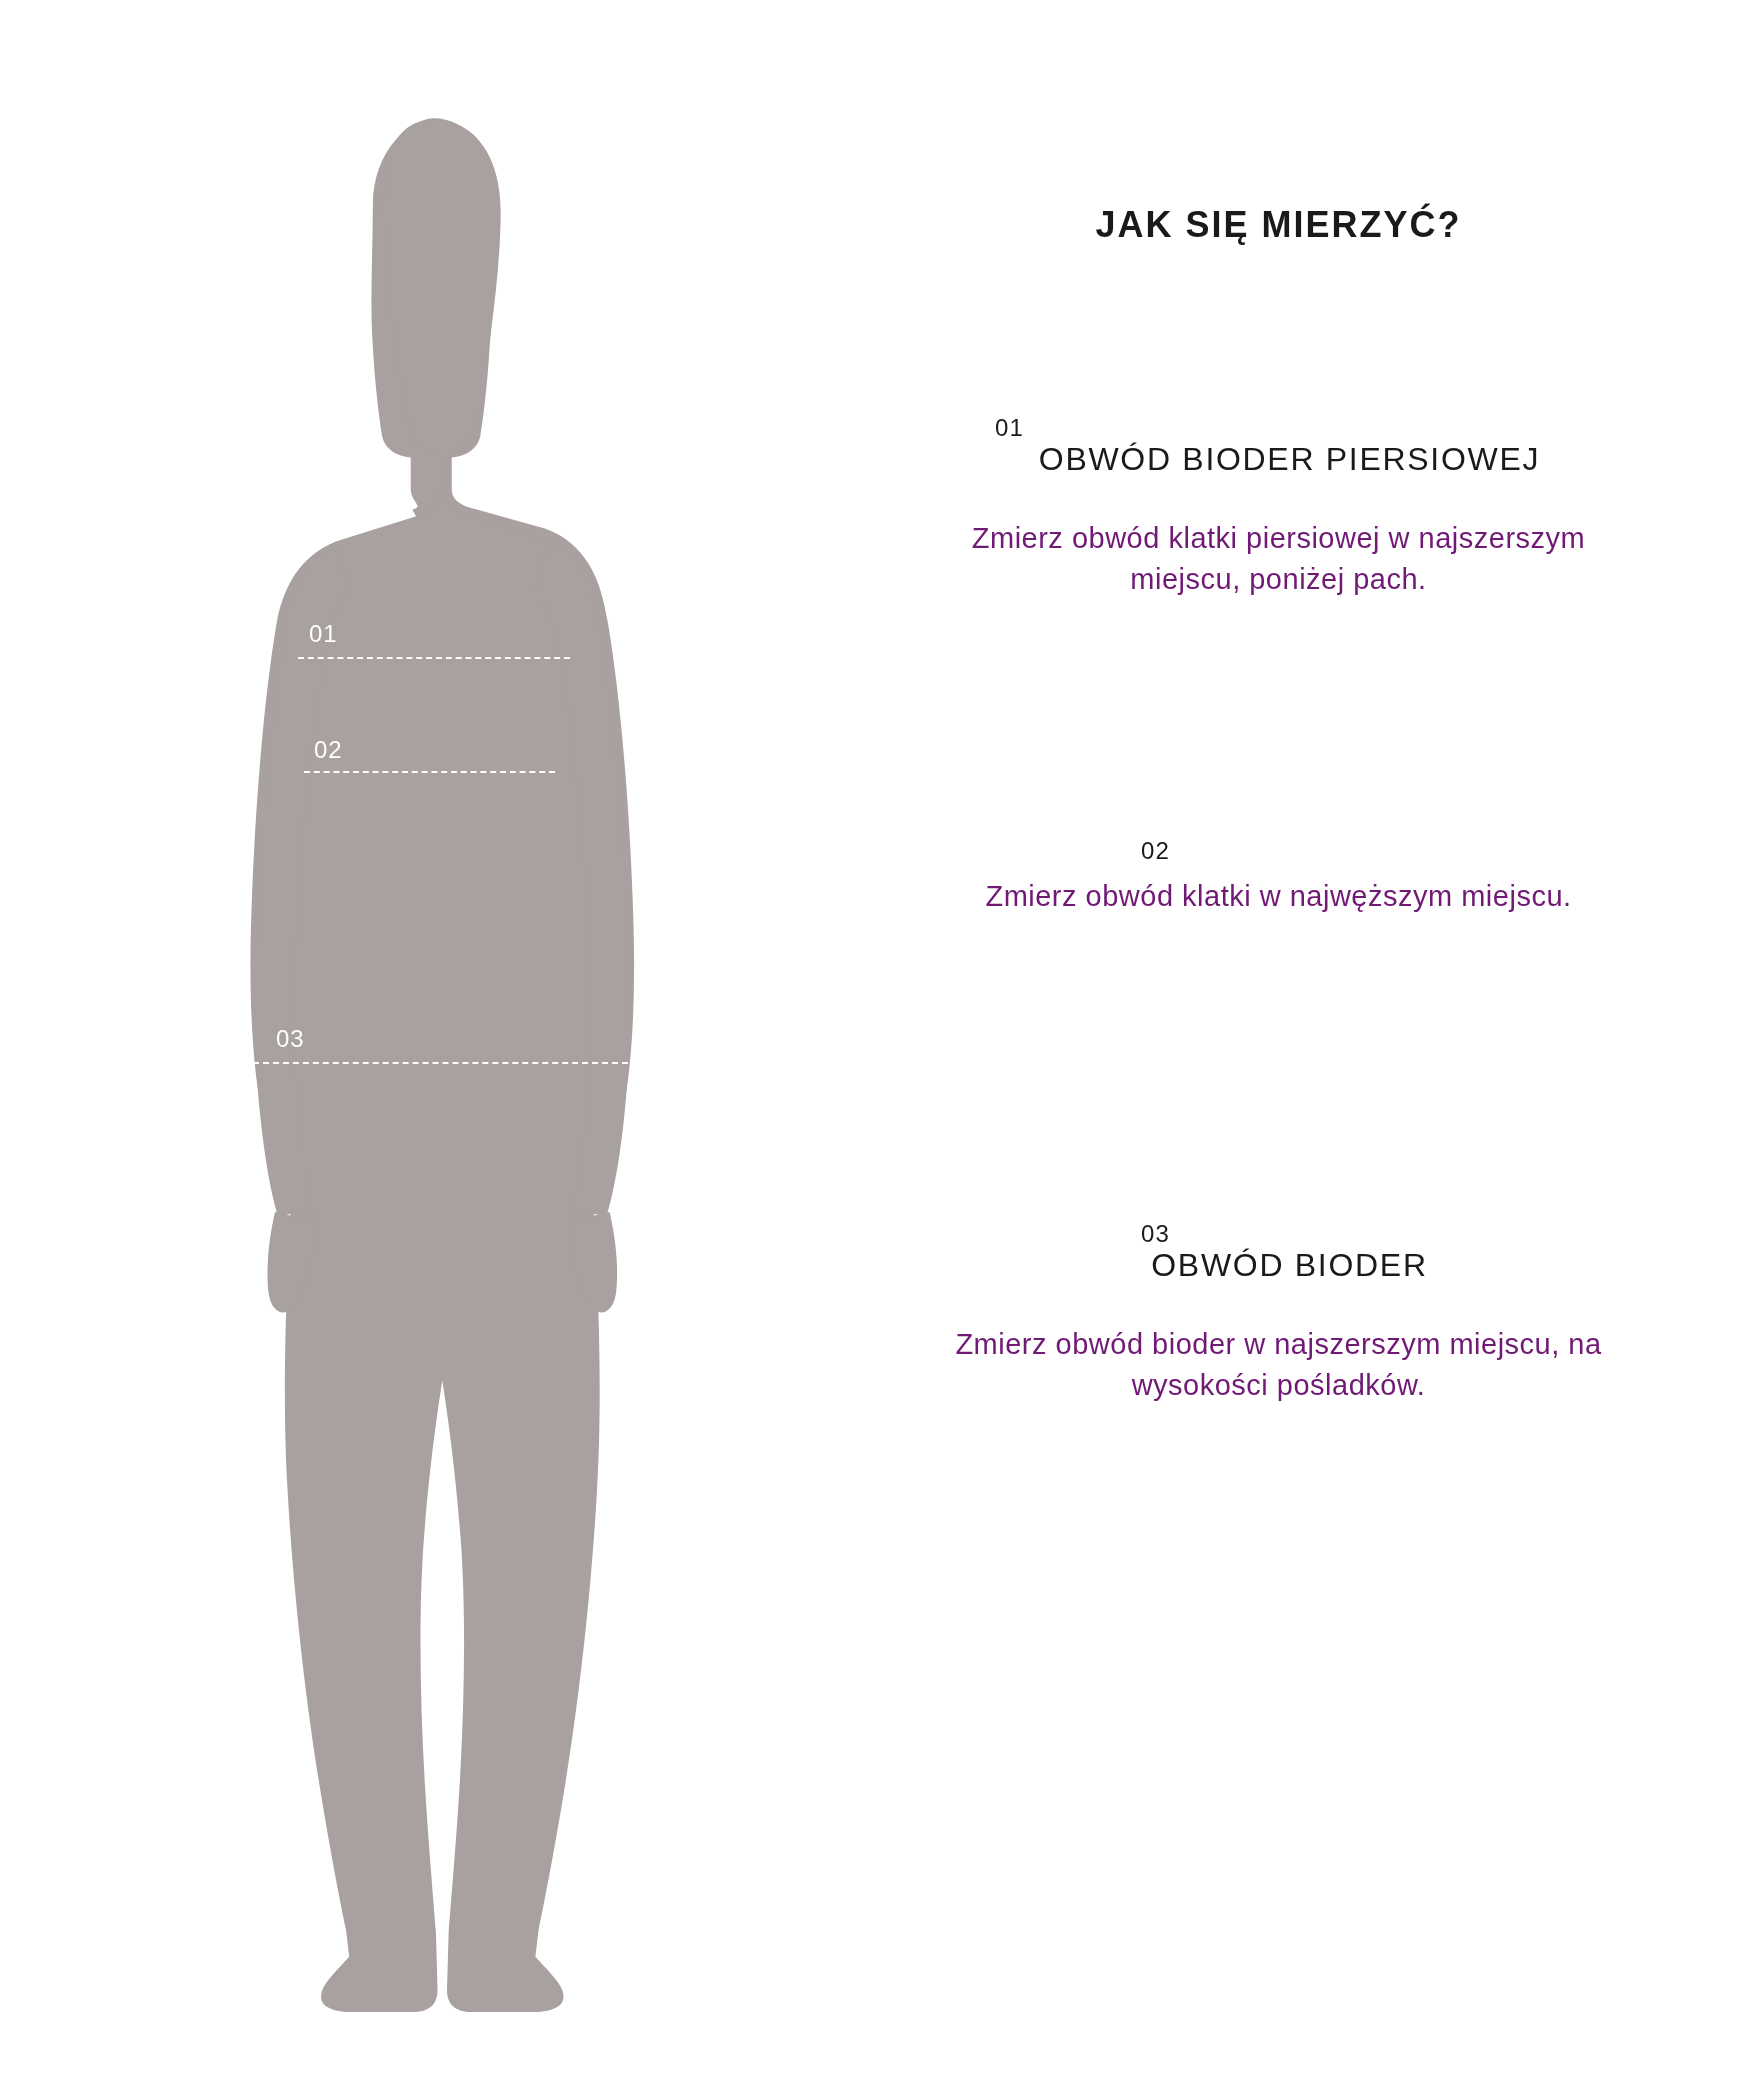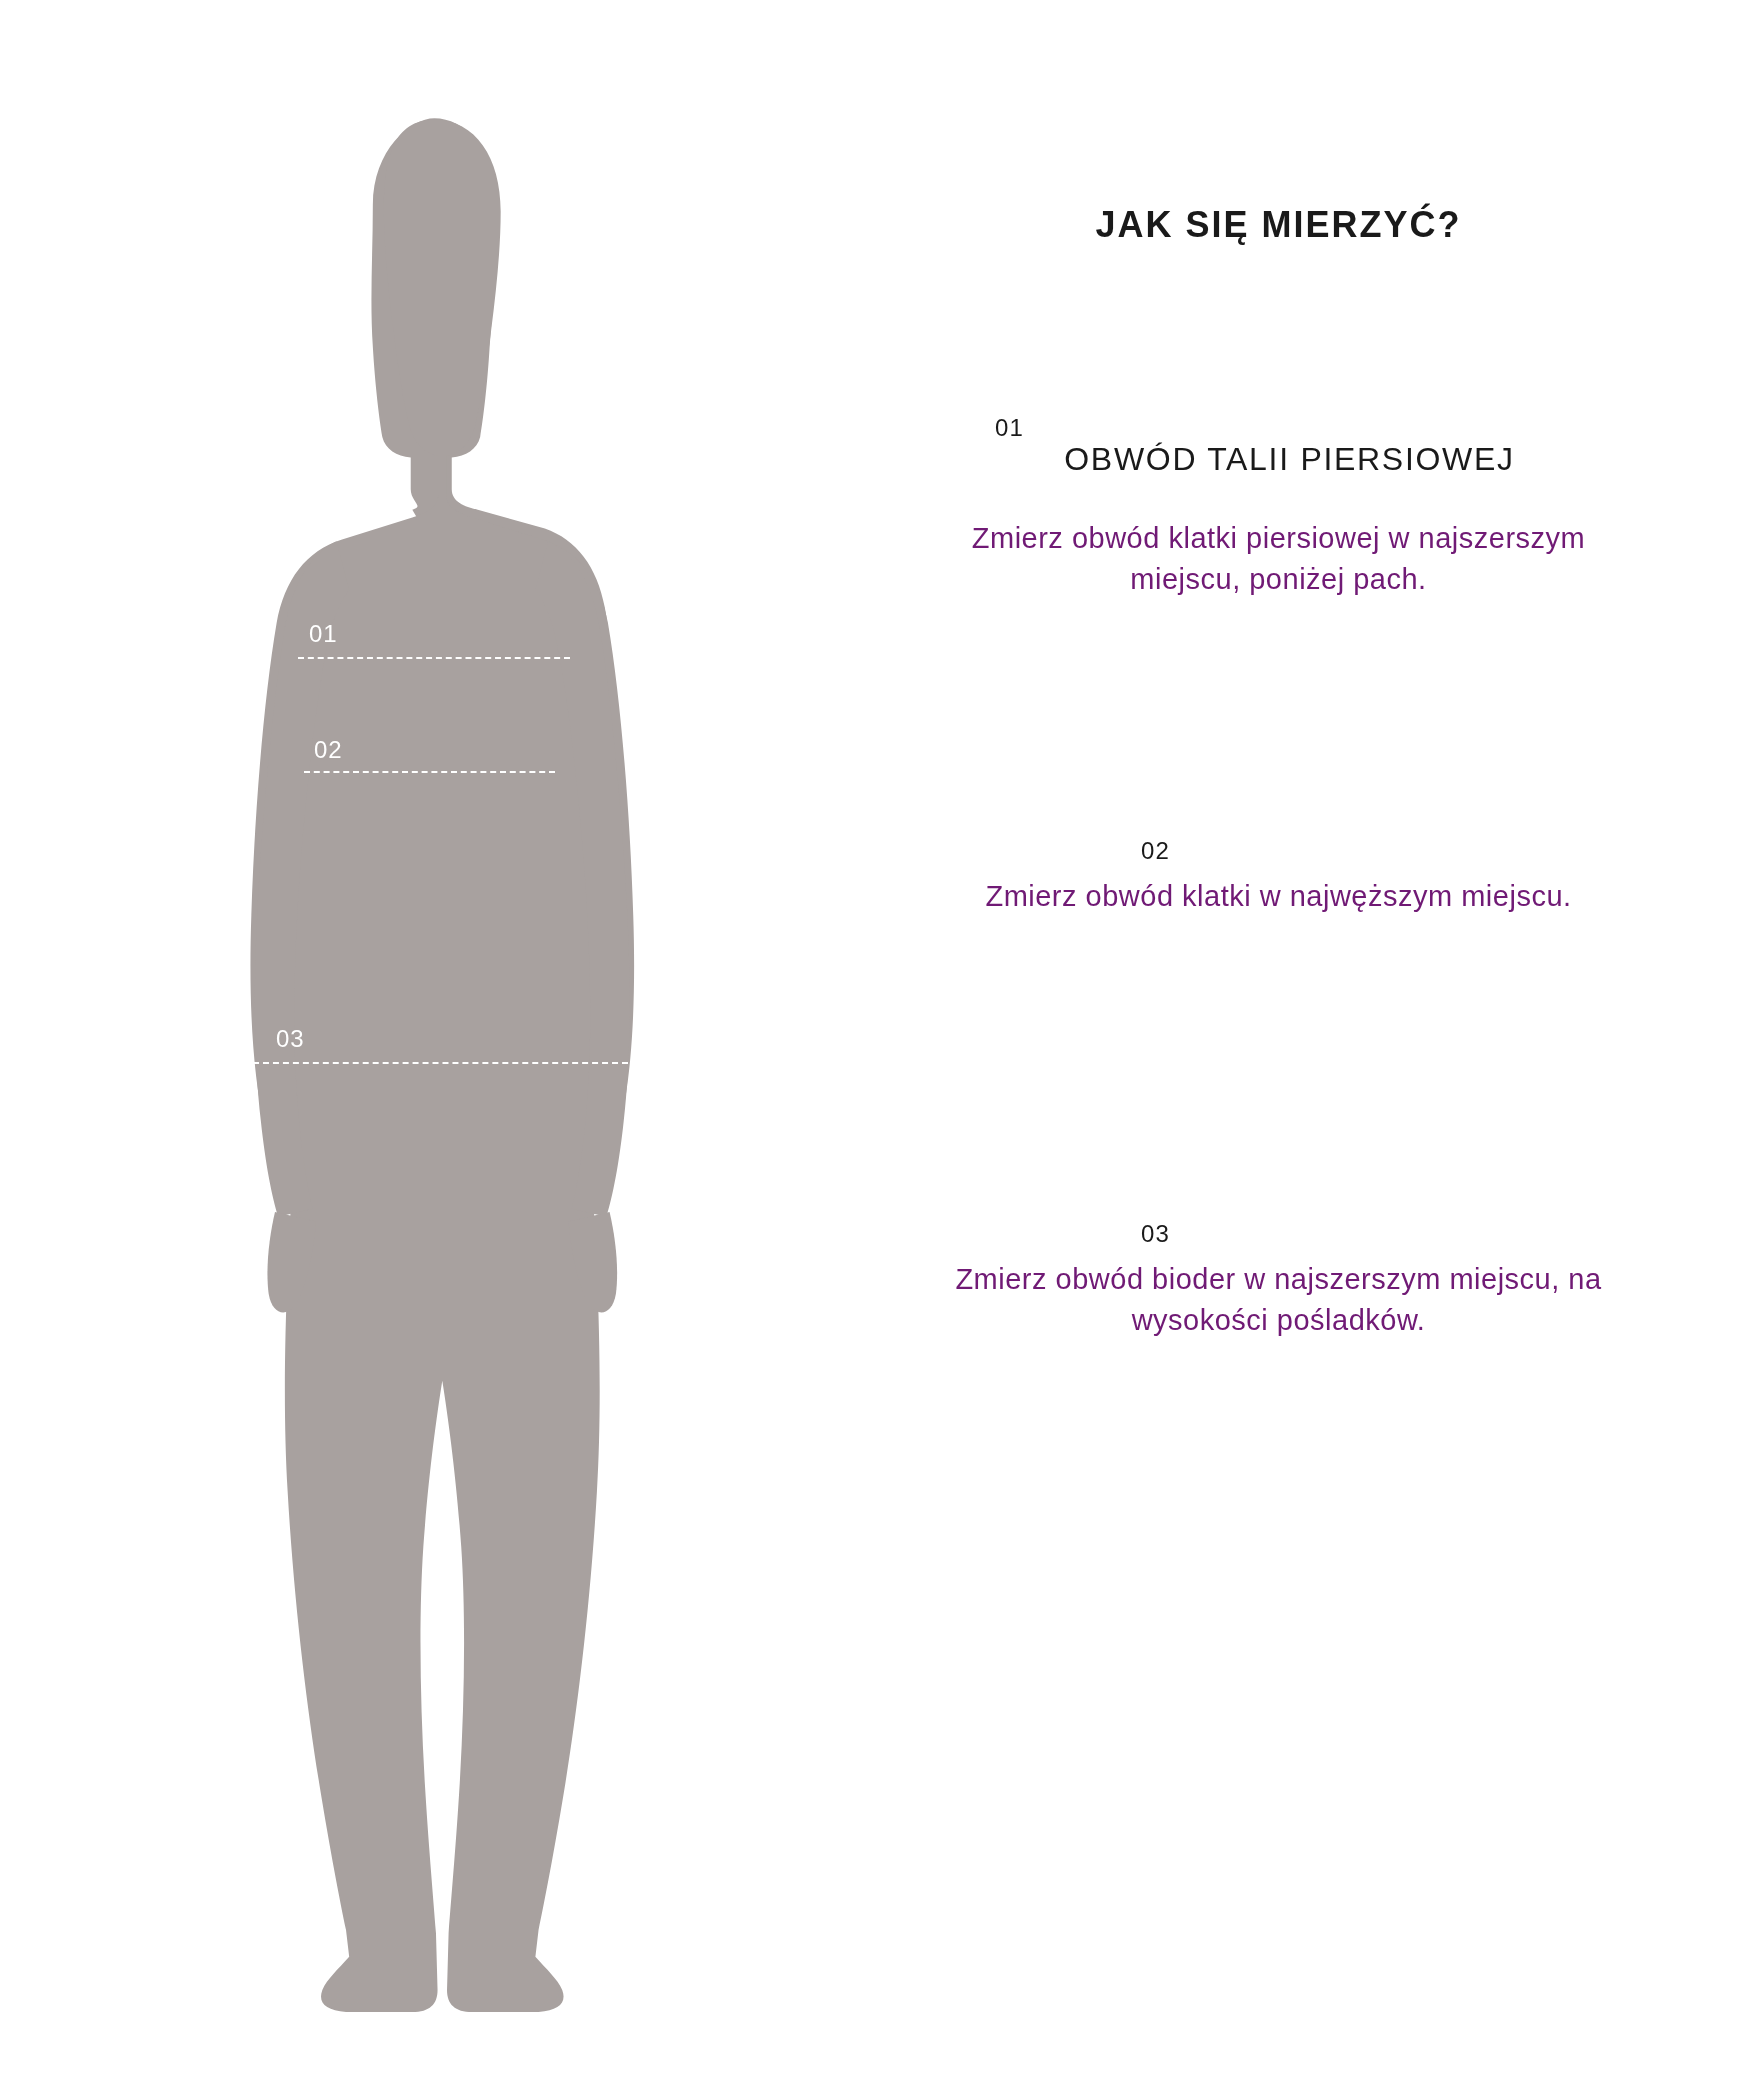--- a/index.html
+++ b/index.html
@@ -265,29 +265,30 @@
     <div class="measure m03"></div>
     <div class="measure-label l03">03</div>
   </div>
 
   <div class="text-col">
 
     <div class="headline">JAK SIĘ MIERZYĆ?</div>
 
     <div class="block block-1">
       <span class="num num-1">01</span>
-      <div class="title title-1">OBWÓD TALII PIERSIOWEJ</div>
+      <div class="title title-1">OBWÓD BIODER PIERSIOWEJ</div>
       <div class="desc">Zmierz obwód klatki piersiowej w najszerszym miejscu, poniżej pach.</div>
     </div>
 
     <div class="block block-2">
       <span class="num num-2">02</span>
       <div class="desc">Zmierz obwód klatki w najwęższym miejscu.</div>
     </div>
 
     <div class="block block-3">
       <span class="num num-3">03</span>
+      <div class="title title-3">OBWÓD BIODER</div>
       <div class="desc">Zmierz obwód bioder w najszerszym miejscu, na wysokości pośladków.</div>
     </div>
 
   </div>
 </div>
 
 
 </body></html>

